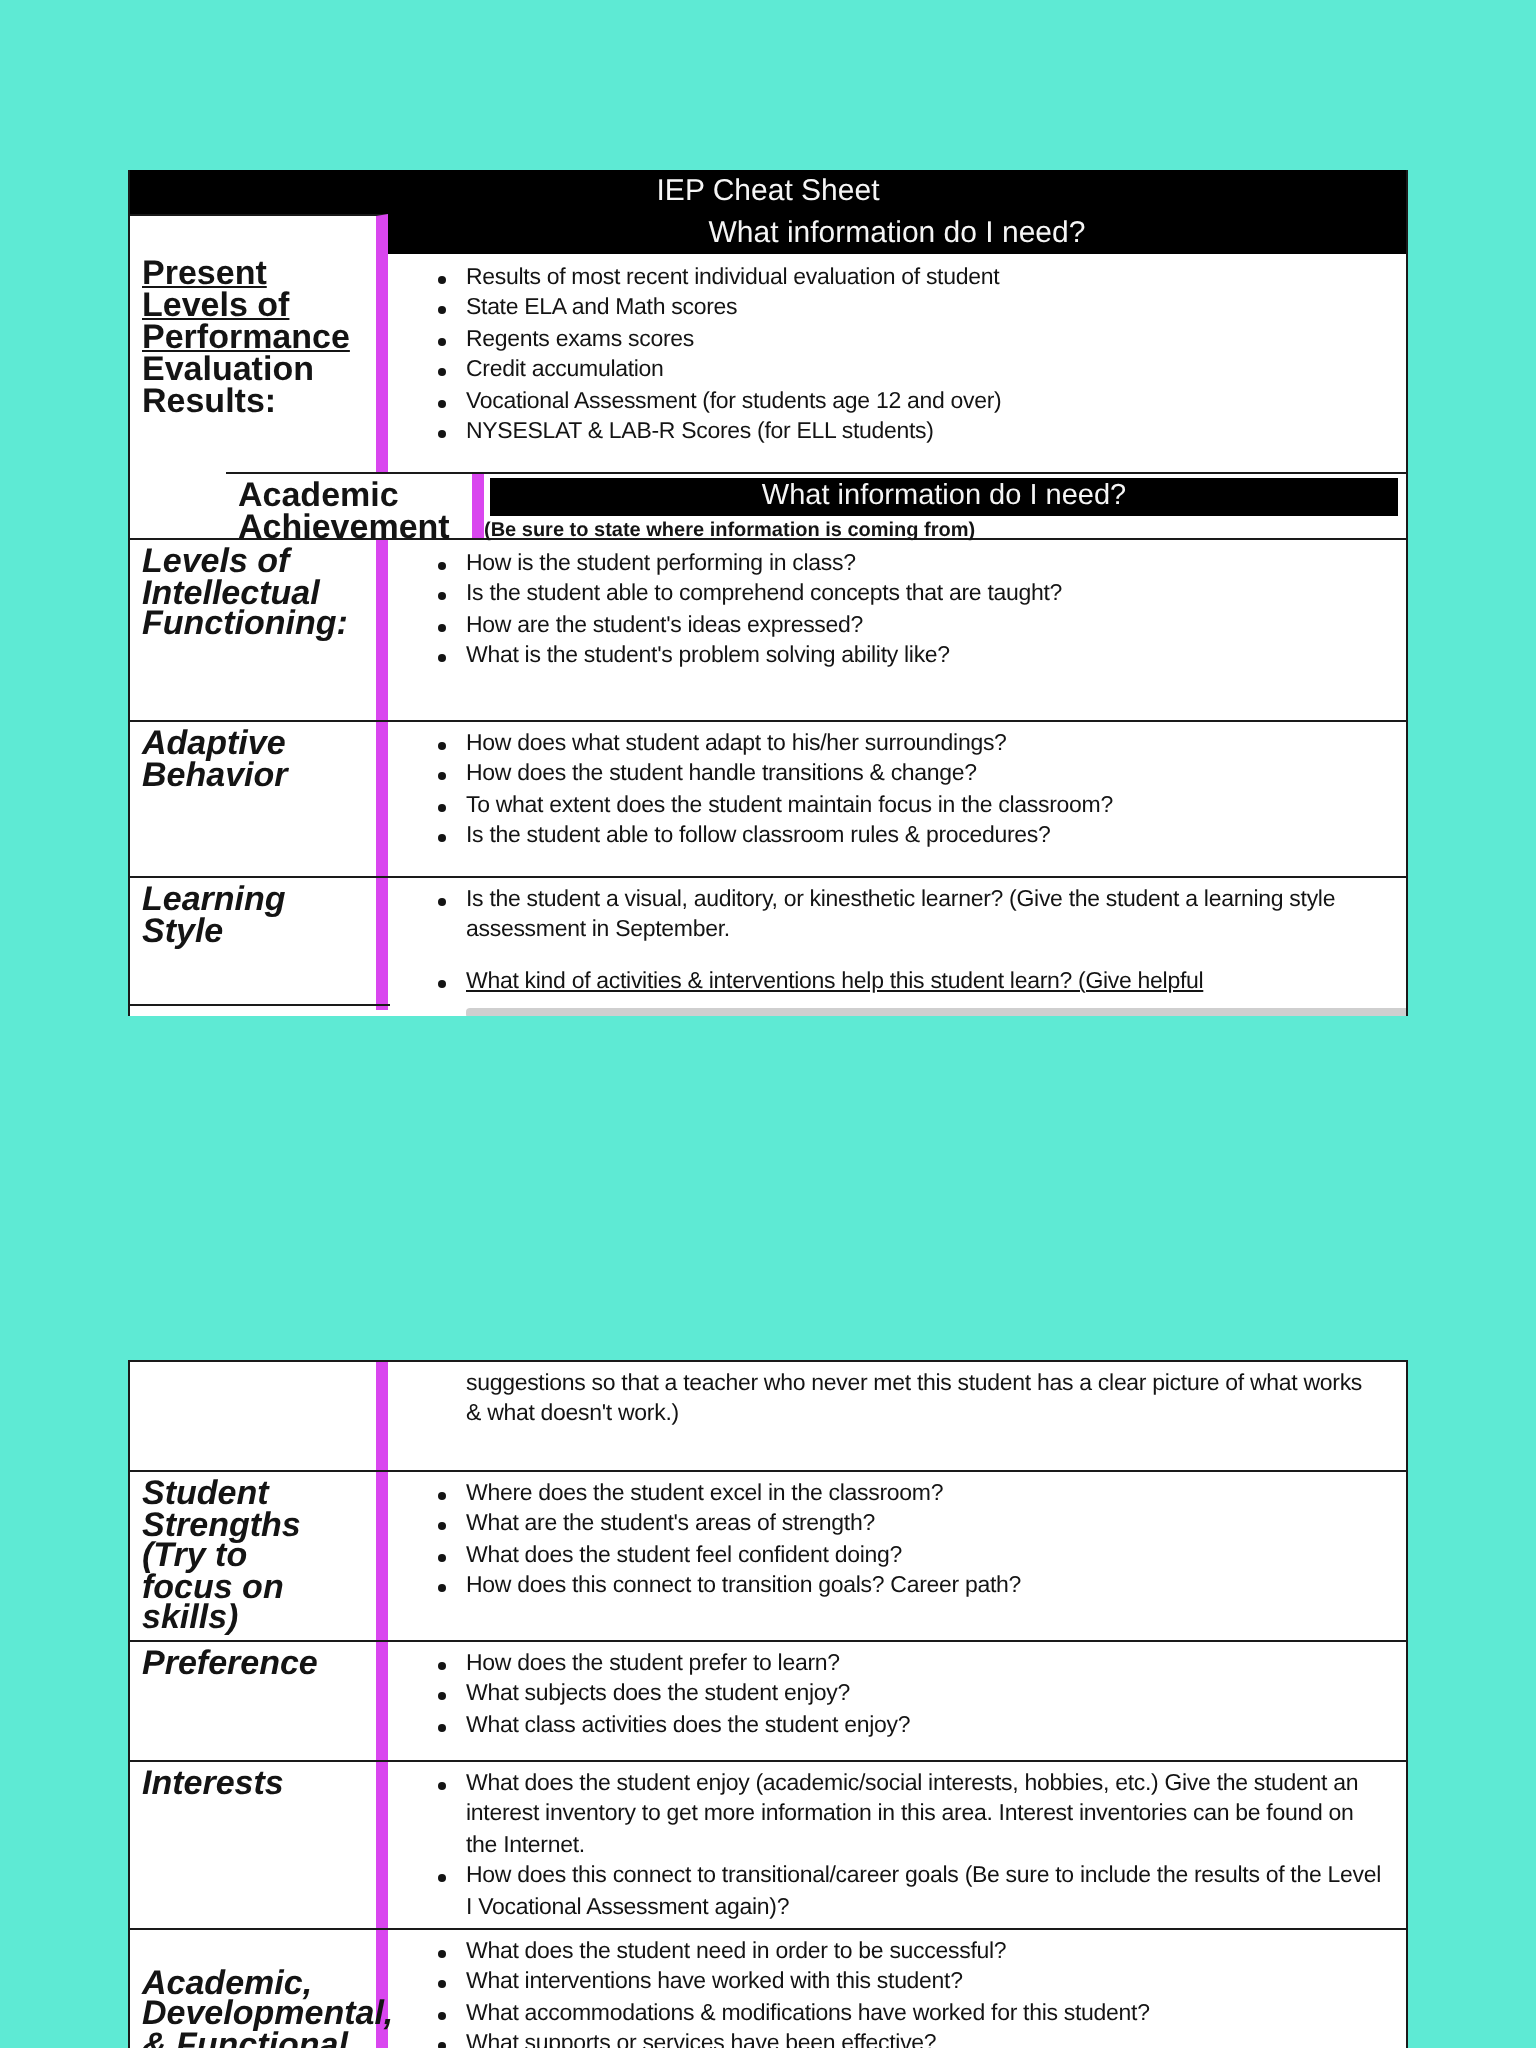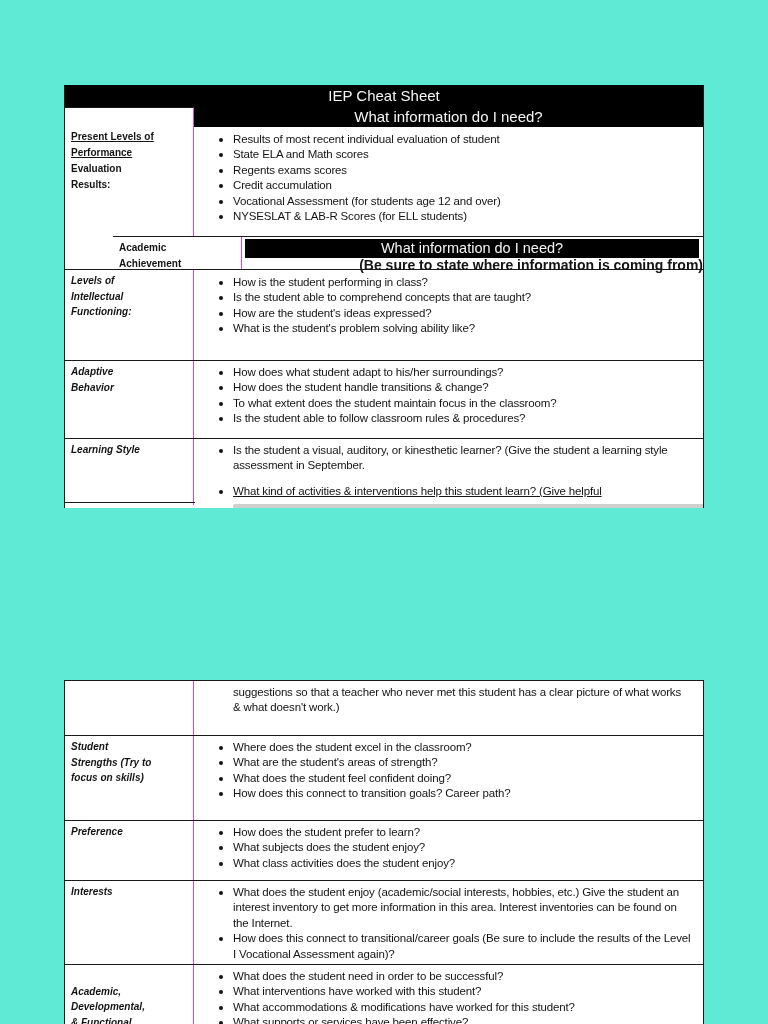--- a/index.html
+++ b/index.html
@@ -25,24 +25,24 @@
     background:#000; color:#f5f5f5;
     text-align:center;
     height:22px; line-height:22px;
     font-size:15px;
   }
   .row { display:flex; align-items:stretch; }
   .row.bordered { border-top:1px solid #1a1a1a; }
 
   .cell-label {
     flex:0 0 129px; width:129px;
-    border-right:1px solid #d946ef;
+    border-right:6px solid #d946ef;
     padding:3px 6px 0 6px;
     font-weight:bold;
-    font-size:10px; line-height:15.5px;
+    font-size:17px; line-height:15.5px;
     white-space:pre-line;
   }
   .cell-label.italic { font-style:italic; }
   .cell-label .u { text-decoration:underline; }
   .cell-label.toppad { padding-top:5px; line-height:16px; }
 
   .cell-body { flex:1 1 auto; min-width:0; }
 
   .subbar {
     background:#000; color:#f5f5f5;
@@ -52,22 +52,22 @@
   }
   .qbar {
     background:#000; color:#f5f5f5;
     text-align:center;
     margin:2px 4px 0 3px;
     height:19px; line-height:18px;
     font-size:14.5px;
   }
   .note {
     font-weight:bold;
-    text-align:right;
-    font-size:14px;
+    text-align:left;
+    font-size:10px;
     line-height:13px;
     margin-top:1px;
   }
 
   ul.bullets { list-style:none; margin:0; padding:4px 12px 0 39px; }
   ul.bullets li {
     position:relative;
     font-size:11.5px;
     line-height:15.4px;
     letter-spacing:-0.15px;

